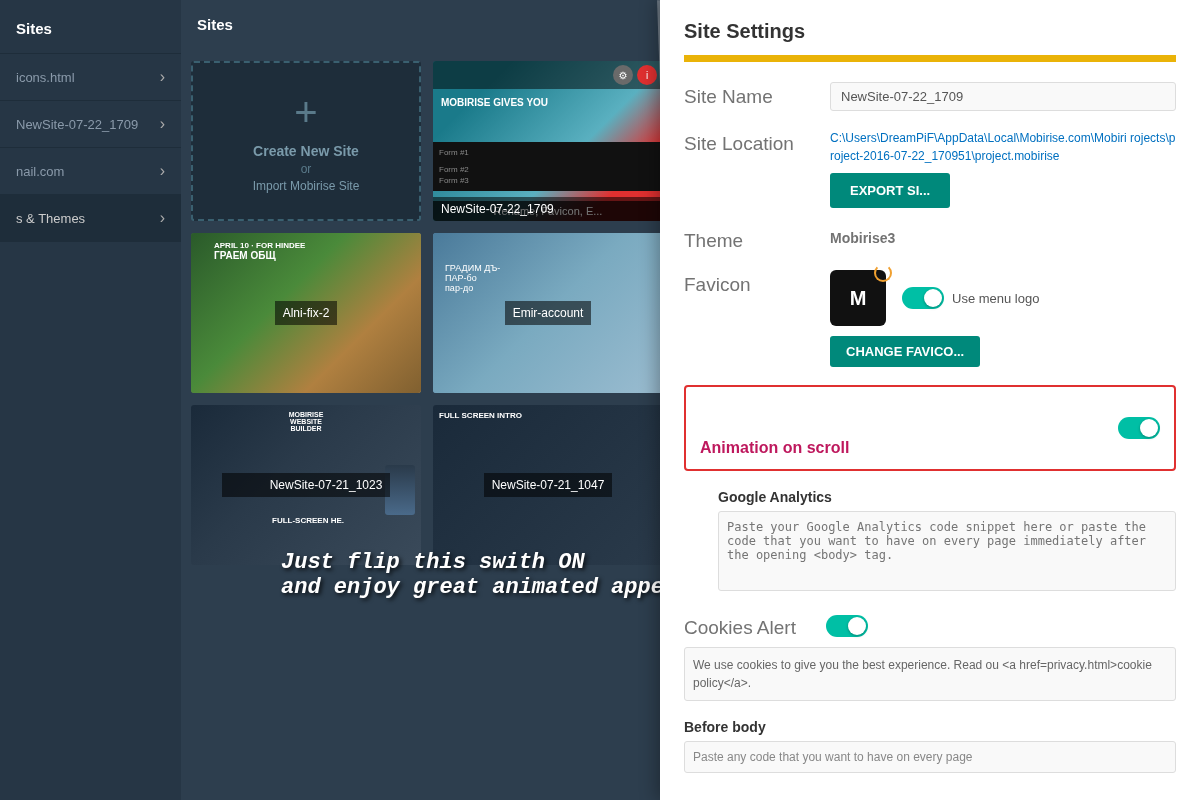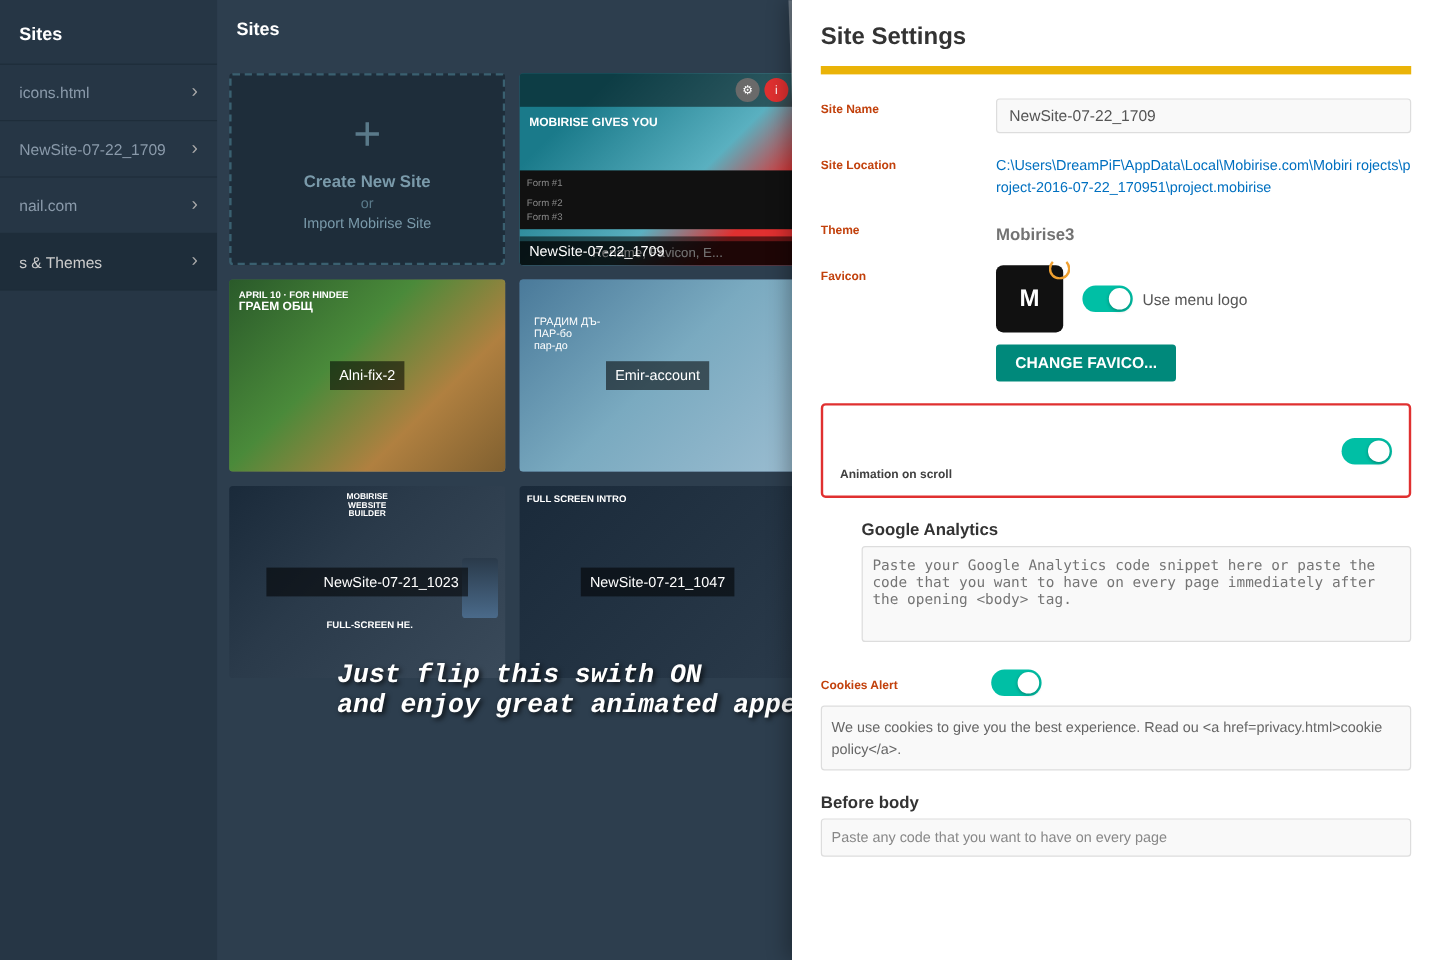--- a/index.html
+++ b/index.html
@@ -194,23 +194,23 @@
 
     .settings-row {
       display: flex;
       align-items: flex-start;
       margin-bottom: 18px;
       gap: 16px;
     }
 
     .settings-label {
       width: 130px;
-      font-size: 10px;
-      font-weight: bold;
-      color: #c2410c;
+      font-size: 19px;
+      font-weight: normal;
+      color: #737373;
       padding-top: 4px;
       flex-shrink: 0;
     }
 
     .settings-value {
       flex: 1;
     }
 
     .settings-input {
       border: 1px solid #ddd;
@@ -324,23 +324,23 @@
       border-radius: 4px;
       padding: 12px 14px;
       margin-bottom: 18px;
       display: flex;
       align-items: center;
       gap: 16px;
       background: #fff;
     }
 
     .animation-label {
-      font-size: 10px;
-      font-weight: bold;
-      color: #404040;
+      font-size: 16px;
+      font-weight: bold;
+      color: #be185d;
       flex: 1;
       margin-top: 40px;
     }
 
     .google-analytics-area {
       margin-bottom: 18px;
       padding-left: 34px;
     }
 
     .ga-label {
@@ -466,21 +466,21 @@
         <div style="color:#888;font-size:8px;margin-bottom:8px;">Form #1</div>
         <div style="color:#888;font-size:8px;margin-bottom:2px;">Form #2</div>
         <div style="color:#888;font-size:8px;">Form #3</div>
       </div>
       <div class="thumb-rename-bar">Rename, Favicon, E...</div>
       <div class="site-card-label">NewSite-07-22_1709</div>
     </div>
 
     <div class="site-card site-card-thumb thumb-alni">
       <div style="position:absolute;inset:0;background:linear-gradient(135deg,#2a5a2a 0%,#4a8a3a 40%,#b08040 70%,#806030 100%);"></div>
-      <div style="position:absolute;top:8px;left:8px;right:8px;color:#fff;font-size:8px;font-weight:bold;z-index:1;">APRIL 10 · FOR HINDEE<br><span style="font-size:10px;margin-top:16px;">ГРАЕМ ОБЩ</span></div>
+      <div style="position:absolute;top:8px;left:23px;right:8px;color:#fff;font-size:8px;font-weight:bold;z-index:1;">APRIL 10 · FOR HINDEE<br><span style="font-size:10px;margin-top:16px;">ГРАЕМ ОБЩ</span></div>
       <div class="site-card-label" style="z-index:2;position:relative;text-align:right;">Alni-fix-2</div>
     </div>
 
     <div class="site-card site-card-thumb thumb-emir">
       <div style="position:absolute;inset:0;background:linear-gradient(135deg,#4a7a9a 0%,#7aaac0 50%,#9abcd0 100%);"></div>
       <div style="position:absolute;top:30px;left:12px;right:12px;color:#fff;font-size:9px;z-index:1;">ГРАДИМ ДЪ-<br>ПАР-бо<br>пар-до</div>
       <div class="site-card-label" style="z-index:2;position:relative;">Emir-account</div>
     </div>
 
     <div class="site-card site-card-thumb" style="background:linear-gradient(135deg,#1a2a3a 0%,#2a3a4a 40%,#3a4a5a 100%);">
@@ -511,20 +511,21 @@
         <div class="settings-label">Site Name</div>
         <div class="settings-value">
           <input class="settings-input" type="text" value="NewSite-07-22_1709" style="">
         </div>
       </div>
 
       <div class="settings-row">
         <div class="settings-label">Site Location</div>
         <div class="settings-value">
           <div class="settings-path">C:\Users\DreamPiF\AppData\Local\Mobirise.com\Mobiri rojects\project-2016-07-22_170951\project.mobirise</div>
+          <button class="export-btn">EXPORT SI...</button>
         </div>
       </div>
 
       <div class="settings-row">
         <div class="settings-label">Theme</div>
         <div class="settings-value">
           <div class="theme-value">Mobirise3</div>
         </div>
       </div>
 

